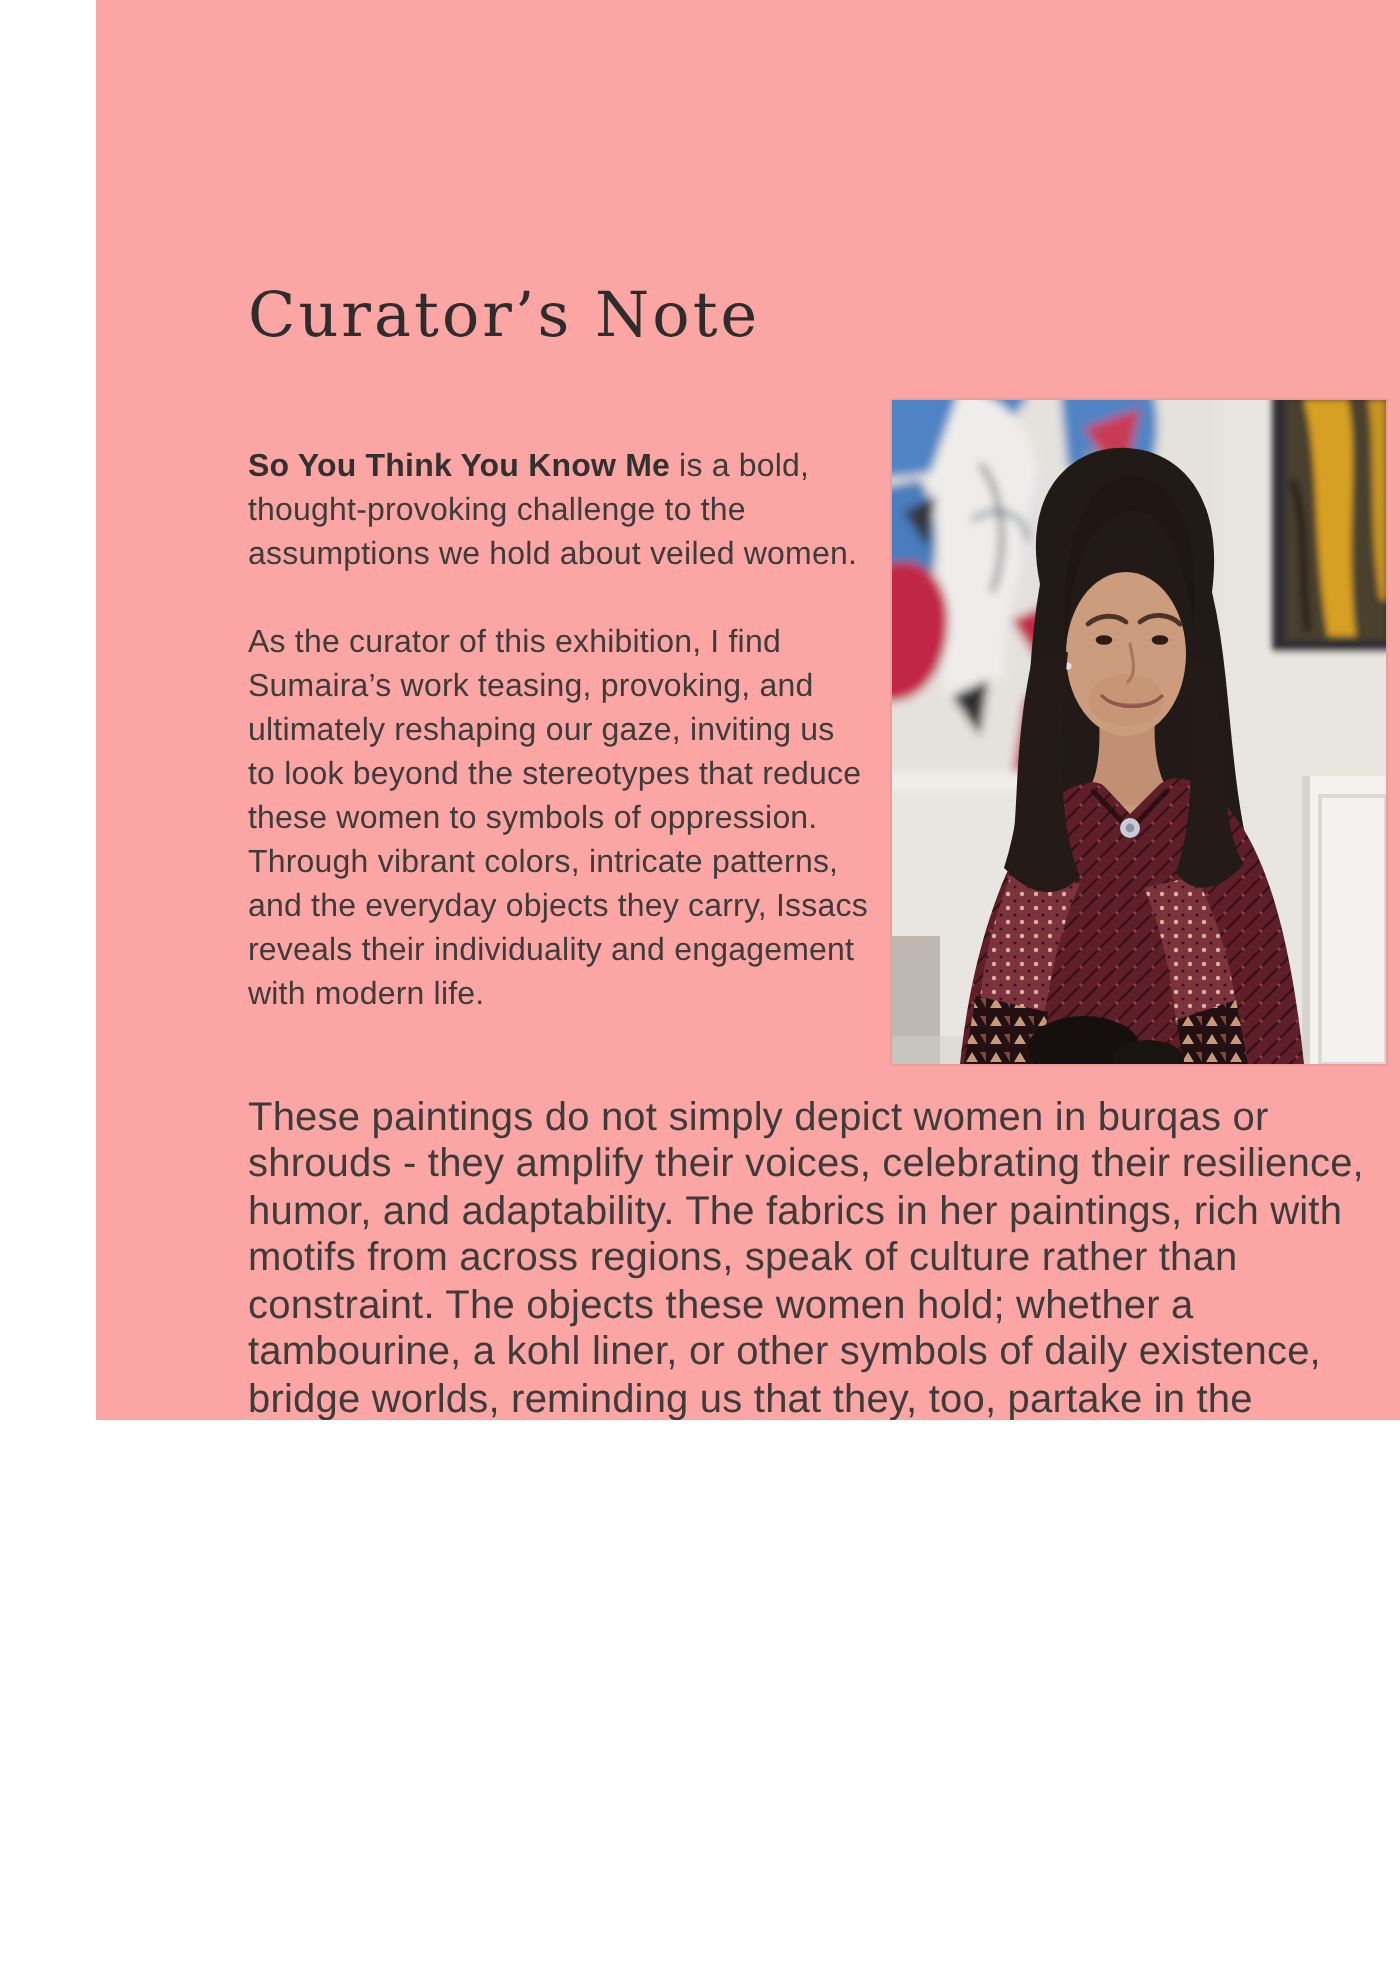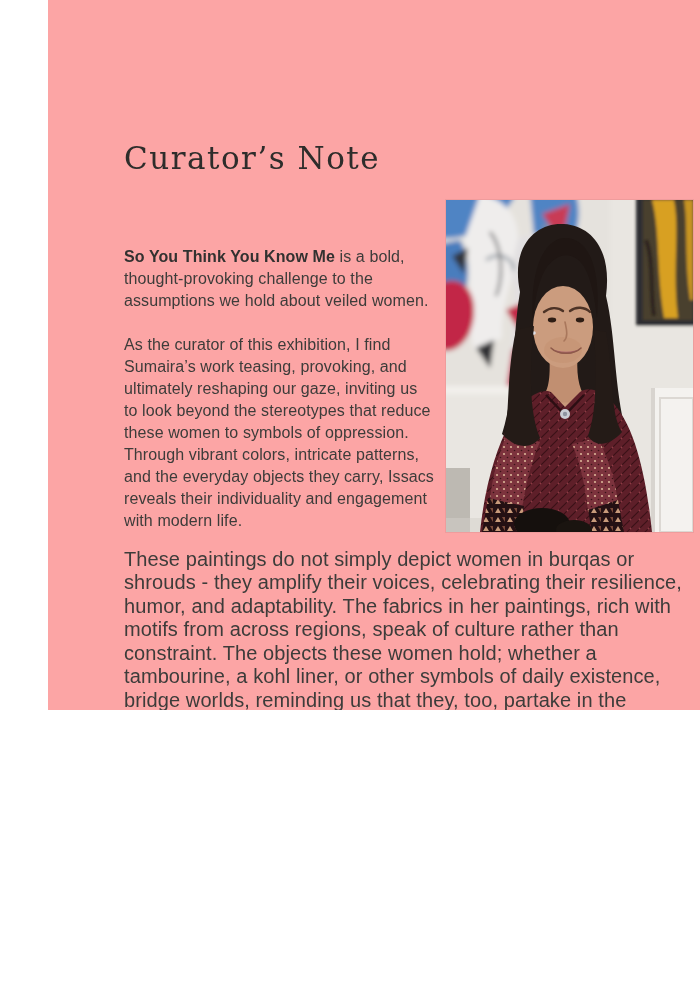--- a/index.html
+++ b/index.html
@@ -16,21 +16,21 @@
   }
   .page-title {
     margin:0 0 23px 0;
     font-family:"DejaVu Serif", serif;
     font-weight:normal;
     font-size:31px;
     letter-spacing:1.5px;
     color:#2e2d2b;
     line-height:1.15;
   }
-  .row { display:flex; align-items:flex-end; }
+  .row { display:flex; align-items:center; }
   .text-col { width:310px; flex:0 0 auto; }
   .body-p {
     margin:0 0 22px 0;
     font-size:16px;
     line-height:22px;
     letter-spacing:0.1px;
     color:#3d3c3a;
   }
   .body-p:last-child { margin-bottom:0; }
   .body-p strong { font-weight:bold; color:#323130; }

